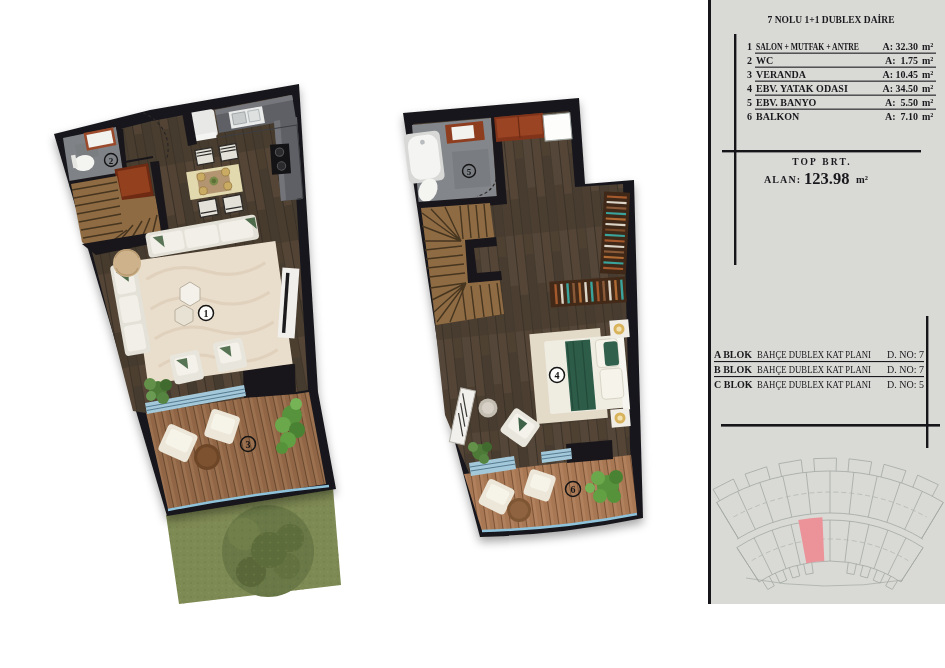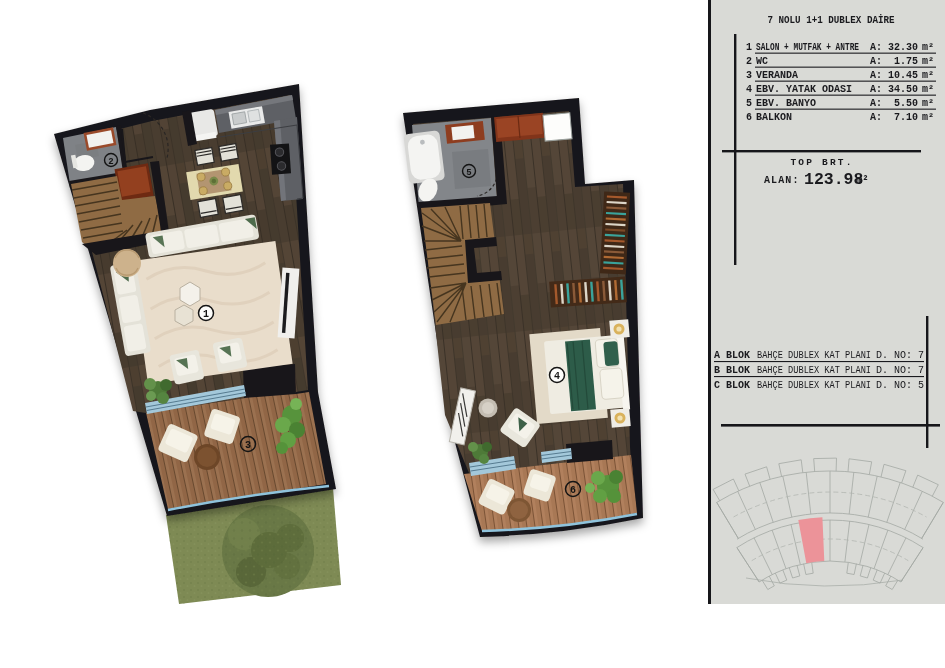--- a/index.html
+++ b/index.html
@@ -1,17 +1,17 @@
 <!DOCTYPE html>
 <html><head>
 <meta charset="utf-8">
 <style>
   html,body{margin:0;padding:0;background:#fff;}
   #page{position:relative;width:945px;height:668px;overflow:hidden;background:#f97316;
-        font-family:Liberation Mono, monospace;}
+        font-family:Liberation Serif, serif;}
   svg{position:absolute;left:0;top:0;}
 </style>
 </head>
 <body>
 
 <div id="page">
 <svg width="945" height="668" viewBox="0 0 945 668">
 <defs>
   <pattern id="wood" width="27" height="96" patternUnits="userSpaceOnUse" patternTransform="rotate(-10)">
     <rect width="27" height="96" fill="#4d3f30"></rect>

